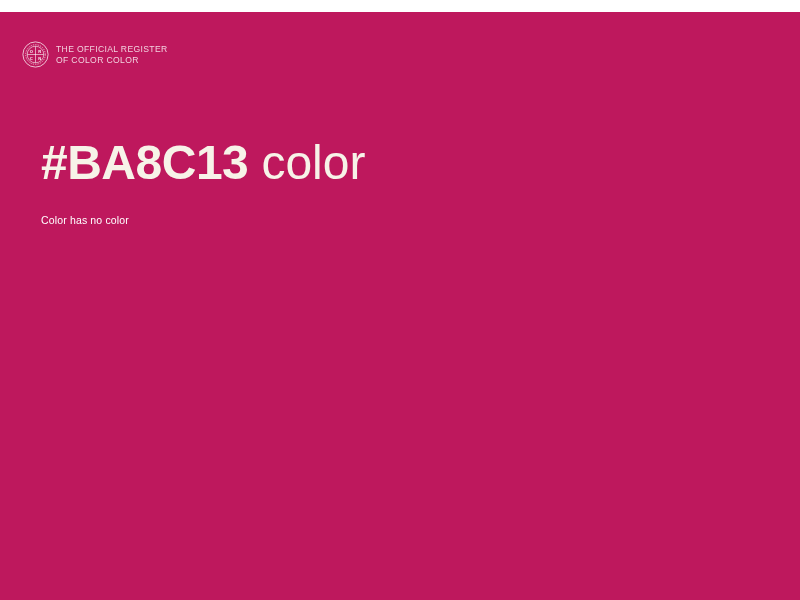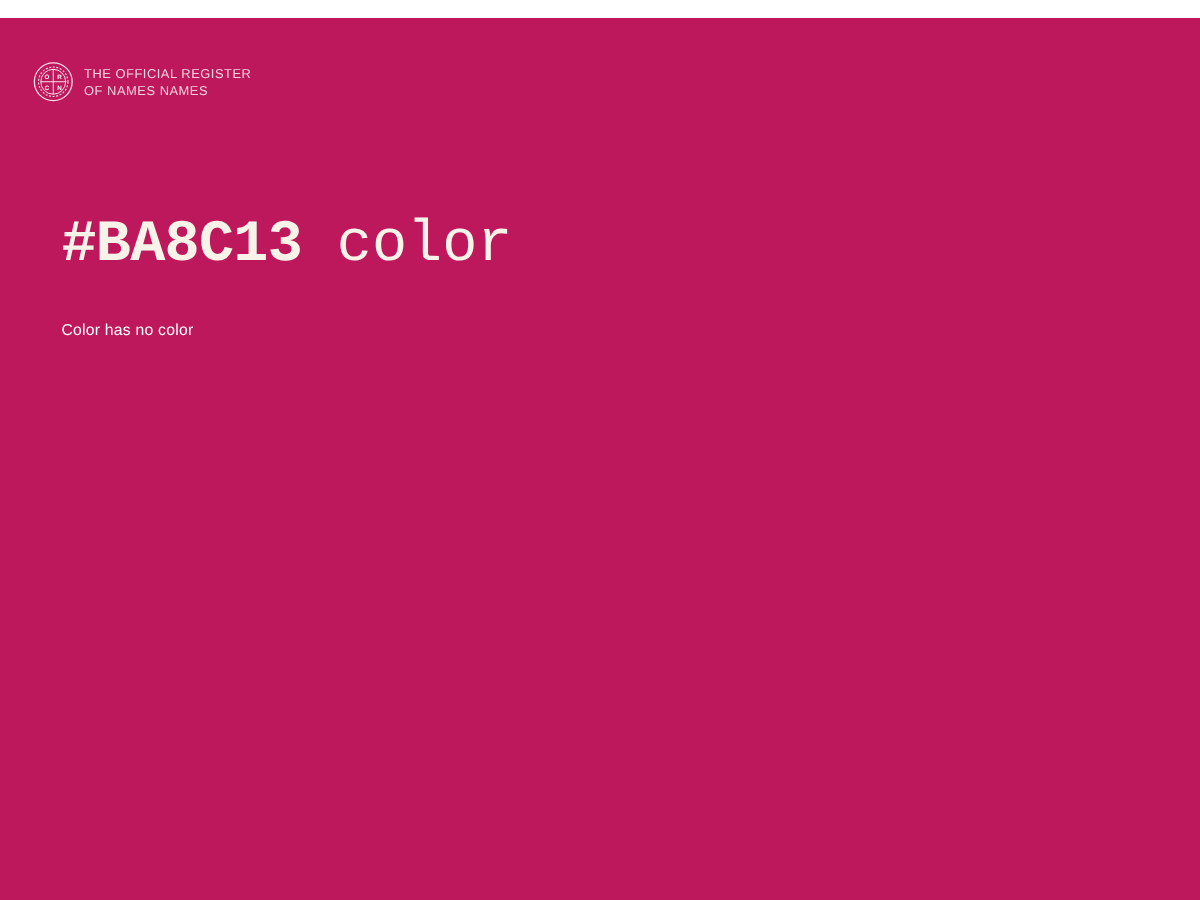--- a/index.html
+++ b/index.html
@@ -59,22 +59,22 @@
   .titleblock {
     position: absolute;
     left: 41px;
     top: 128px;
     width: 700px;
   }
 
   .color-title {
     margin: 0;
     color: #f7f3e8;
-    font-family: Liberation Mono, monospace;
-    font-size: 39px;
+    font-family: Liberation Sans, sans-serif;
+    font-size: 48px;
     line-height: 46px;
     font-weight: 400;
     letter-spacing: -0.2px;
     white-space: nowrap;
   }
   .color-title .hex {
     font-weight: 700;
     letter-spacing: -0.5px;
   }
   .color-title .word {
@@ -123,21 +123,21 @@
 
         <text x="18.6" y="23.4" text-anchor="middle" font-family="Liberation Sans, sans-serif" font-size="8.4" font-weight="700" fill="rgba(255,255,255,0.95)">O</text>
         <text x="35.4" y="23.4" text-anchor="middle" font-family="Liberation Sans, sans-serif" font-size="8.4" font-weight="700" fill="rgba(255,255,255,0.95)">R</text>
         <text x="18.6" y="38.6" text-anchor="middle" font-family="Liberation Sans, sans-serif" font-size="8.4" font-weight="700" fill="rgba(255,255,255,0.95)">C</text>
         <text x="35.4" y="38.6" text-anchor="middle" font-family="Liberation Sans, sans-serif" font-size="8.4" font-weight="700" fill="rgba(255,255,255,0.95)">N</text>
       </svg>
     </span>
 
     <span class="brand-text">
       <span class="brand-line">THE OFFICIAL REGISTER</span>
-      <span class="brand-line">OF NAMES NAMES</span>
+      <span class="brand-line">OF COLOR COLOR</span>
     </span>
 
   </div>
 
   <div class="titleblock">
     <h1 class="color-title">
       <span class="hex">#BA8C13</span><span class="word-space"> </span><span class="word">color</span>
     </h1>
     <p class="color-subtitle">Color has no color</p>
   </div>

